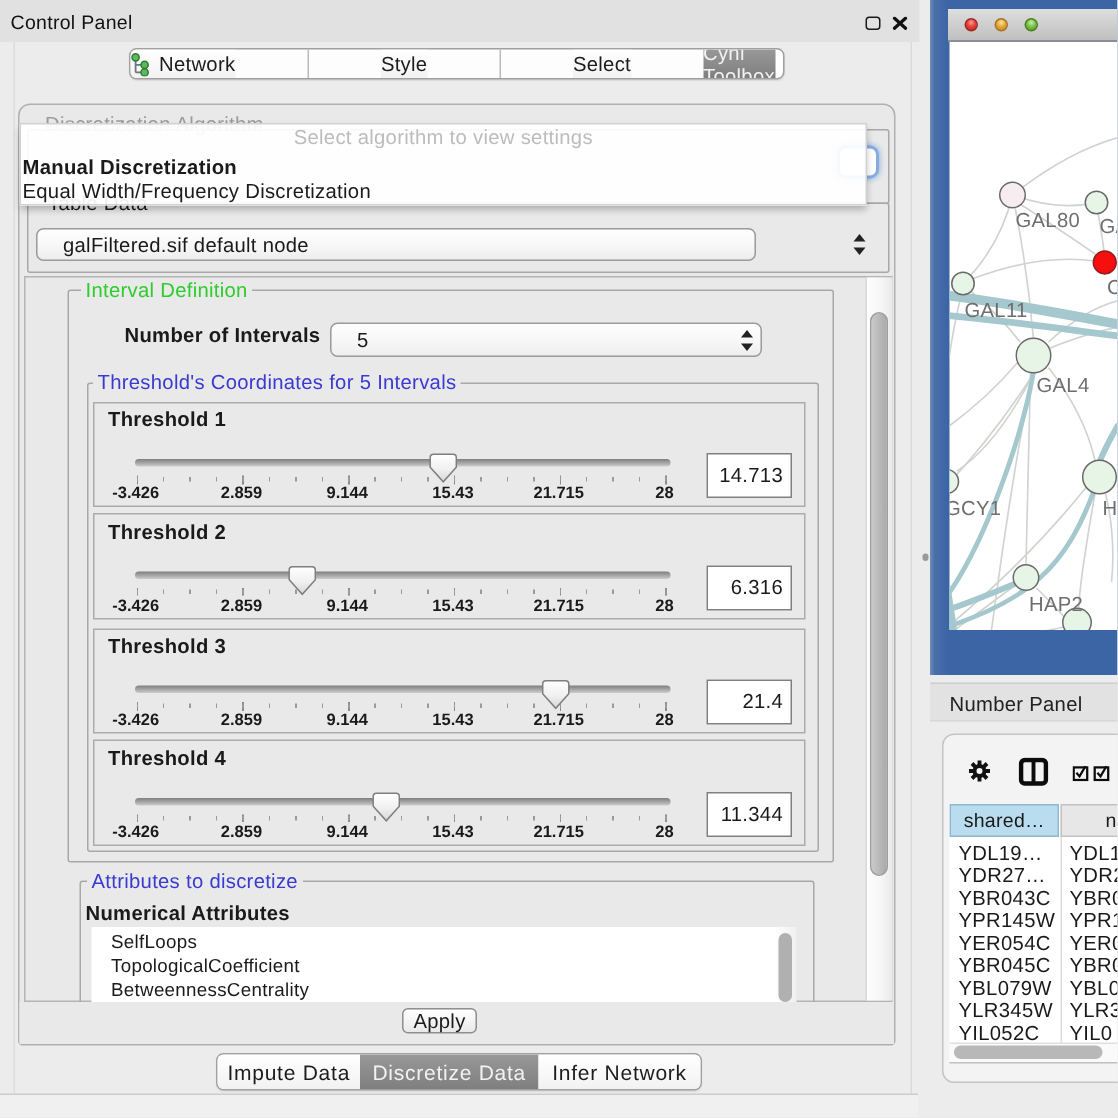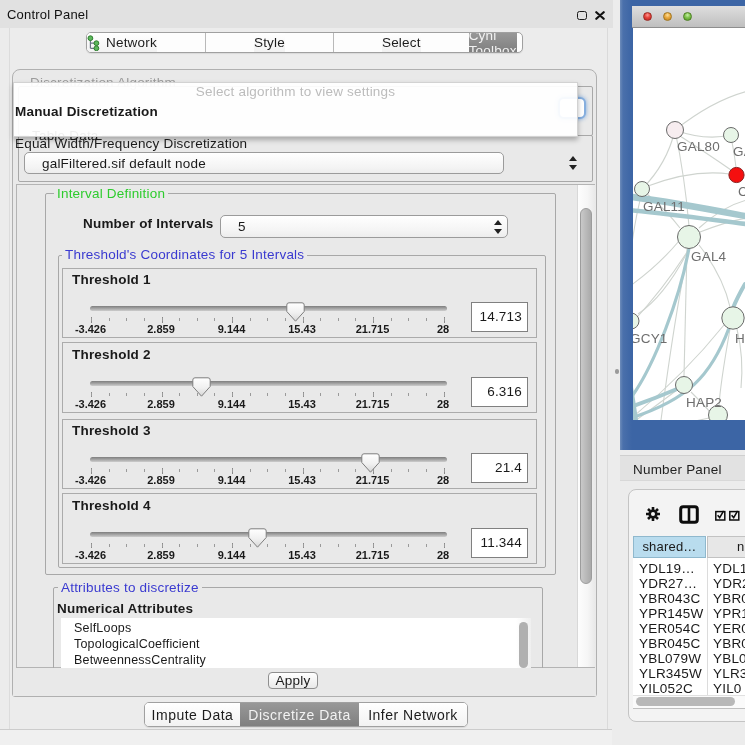--- a/index.html
+++ b/index.html
@@ -69,21 +69,21 @@
 <div class="grplab" style="left:29px;top:129px;">Table Data</div>
 <div class="combo" style="left:24px;top:152px;width:480px;height:22px;">
   <div class="ctxt" style="top:2.5px;">galFiltered.sif default node</div>
   <div class="arr up" style="left:544px;top:3px;"></div>
   <div class="arr dn" style="left:544px;top:12px;"></div>
 </div>
 
 <div class="abs" style="left:13px;top:82px;width:565px;height:55px;background:rgba(255,255,255,0.93);border:1px solid #d2d2d2;box-shadow:0 3px 5px rgba(0,0,0,0.28);z-index:30;"></div>
 <div class="abs" style="left:13px;top:84px;width:565px;text-align:center;font-size:13.5px;color:#bcbcbc;z-index:31;">Select algorithm to view settings</div>
 <div class="abs b" style="left:15px;top:104px;font-size:13.5px;z-index:31;">Manual Discretization</div>
-<div class="abs" style="left:15px;top:136px;font-size:13.5px;z-index:31;">Equal Width/Frequency Discretization</div>
+<div class="abs" style="left:15px;top:120px;font-size:13.5px;z-index:31;">Equal Width/Frequency Discretization</div>
 
 <div class="abs" style="left:16px;top:184px;width:579px;height:484px;border:1px solid #b4b4b4;background:#e9e9e9;"></div>
 
 <div class="grp" style="left:45px;top:193px;width:511px;height:382px;"></div>
 <div class="grplab" style="left:54px;top:187px;color:#2ecc2e;">Interval Definition</div>
 <div class="abs b" style="left:83px;top:216px;font-size:13.5px;">Number of Intervals</div>
 <div class="combo" style="left:220px;top:215px;width:288px;height:23px;">
   <div class="ctxt">5</div>
   <div class="arr up" style="left:273px;top:3.5px;"></div>
   <div class="arr dn" style="left:273px;top:12.5px;"></div>

